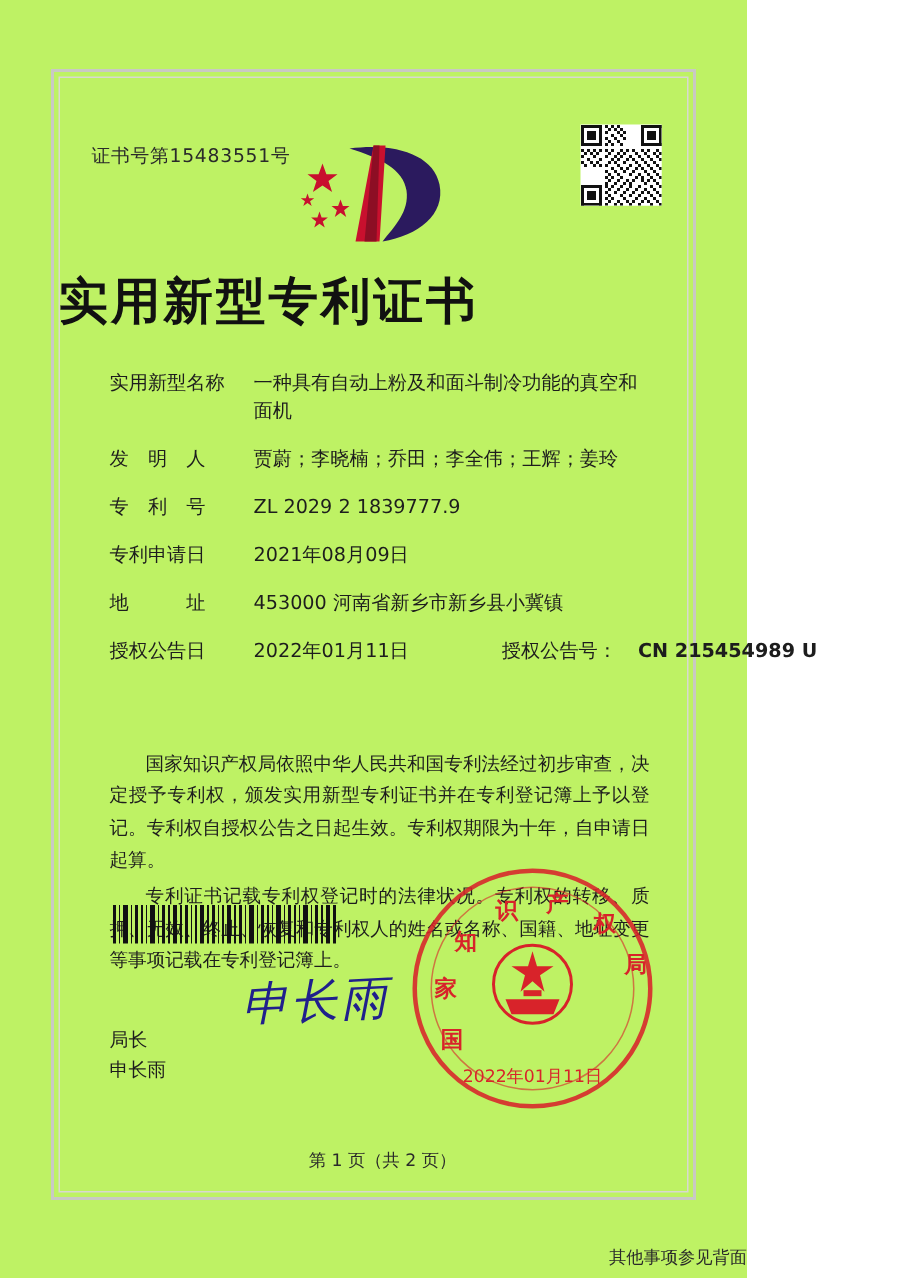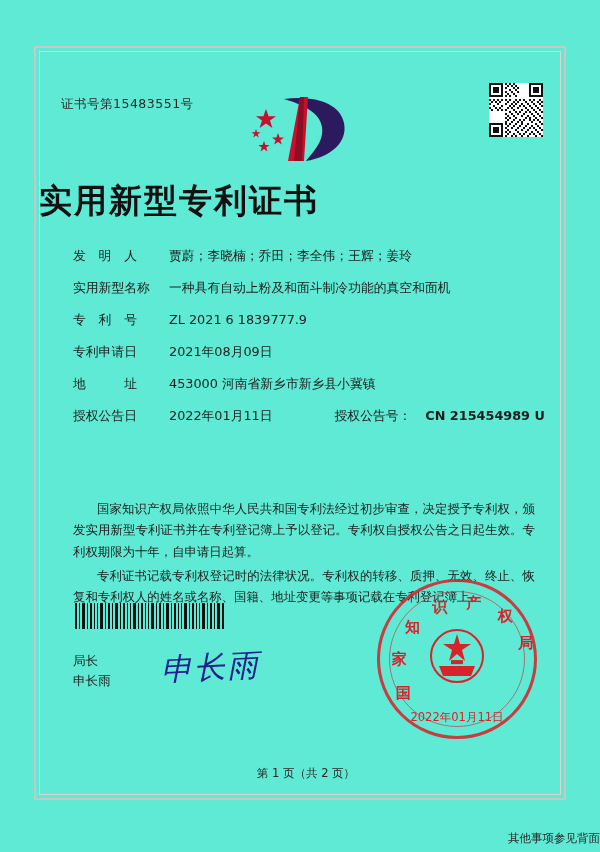--- a/index.html
+++ b/index.html
@@ -4,22 +4,22 @@
 <style>
   html,body{margin:0;padding:0;}
   body{
     width:600px;height:852px;
     background:#ffffff;
     font-family:"DejaVu Sans","Liberation Sans",sans-serif;
     overflow:hidden;
   }
   .page{
     position:relative;
-    width:600px;height:852px;
-    background:#5eead4;
+    width:498px;height:852px;
+    background:#bef264;
   }
   
   .border-outer{
     position:absolute;left:34px;top:46px;right:34px;bottom:52px;
     border:2px solid #c9c9c4;
   }
   .border-inner{
     position:absolute;left:39px;top:51px;right:39px;bottom:57px;
     border:1px solid #d8d8d2;
   }
@@ -96,21 +96,21 @@
     margin:0 0 3px 0;
     text-indent:24px;
   }
   
   .barcode{
     position:absolute;left:36px;top:552px;
     width:150px;height:26px;
   }
   
   .sig-block{
-    position:absolute;left:34px;top:600px;
+    position:absolute;left:34px;top:632px;
     font-size:12.6px;color:#1d1d1d;line-height:1.6;
   }
   .sig-block div{white-space:nowrap;}
   .signature{
     position:absolute;left:122px;top:596px;
     font-family:"DejaVu Serif","Liberation Serif",serif;
     font-size:31px;
     color:#20208c;
     font-style:italic;
     letter-spacing:2px;
@@ -380,32 +380,32 @@
           <polygon points="12,38 13.1,41.2 16.5,41.2 13.7,43.2 14.8,46.4 12,44.4 9.2,46.4 10.3,43.2 7.5,41.2 10.9,41.2"></polygon>
         </g>
       </svg>
     </div>
 
     <div class="title">实用新型专利证书</div>
 
     <div class="fields">
 
       <div class="field-row">
+        <div class="field-label">实用新型名称</div>
+        <div class="field-value">一种具有自动上粉及和面斗制冷功能的真空和面机</div>
+      </div>
+
+      <div class="field-row">
         <div class="field-label">发　明　人</div>
         <div class="field-value">贾蔚；李晓楠；乔田；李全伟；王辉；姜玲</div>
       </div>
 
       <div class="field-row">
-        <div class="field-label">实用新型名称</div>
-        <div class="field-value">一种具有自动上粉及和面斗制冷功能的真空和面机</div>
-      </div>
-
-      <div class="field-row">
         <div class="field-label">专　利　号</div>
-        <div class="field-value">ZL 2021 6 1839777.9</div>
+        <div class="field-value">ZL 2029 2 1839777.9</div>
       </div>
 
       <div class="field-row">
         <div class="field-label">专利申请日</div>
         <div class="field-value">2021年08月09日</div>
       </div>
 
 
       <div class="field-row">
         <div class="field-label">地　　　址</div>

